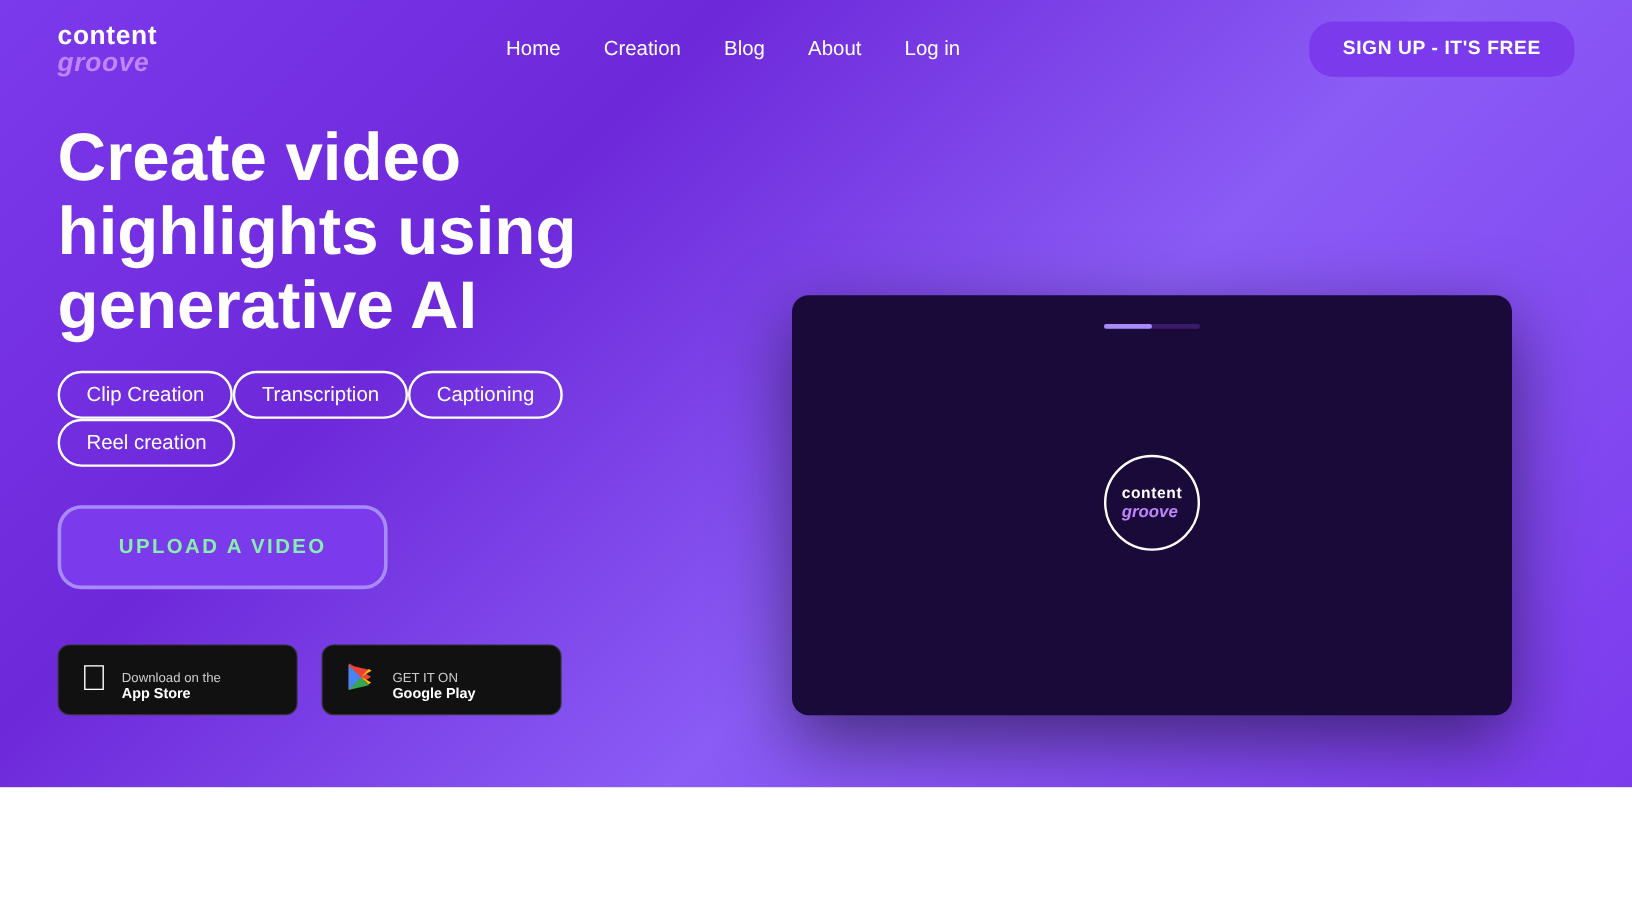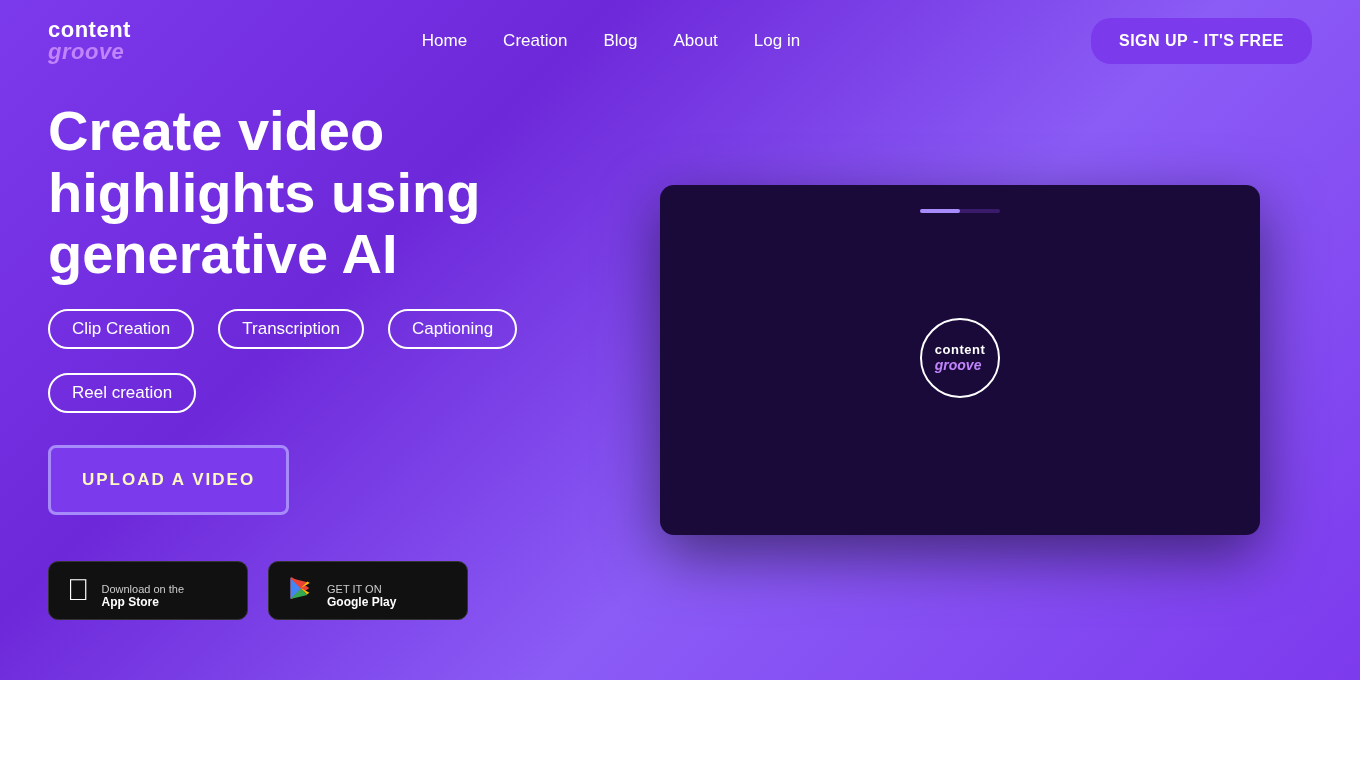--- a/index.html
+++ b/index.html
@@ -55,21 +55,21 @@
       cursor: pointer;
       letter-spacing: 0.5px;
       text-transform: uppercase;
     }
 
     
     .hero {
       background: linear-gradient(135deg, #7c3aed 0%, #6d28d9 30%, #8b5cf6 60%, #7c3aed 100%);
       min-height: 570px;
       display: flex;
-      align-items: center;
+      align-items: flex-end;
       padding-top: 100px;
       padding-bottom: 60px;
       position: relative;
       overflow: hidden;
     }
     .hero-content {
       flex: 1;
       padding: 0 48px;
       max-width: 650px;
     }
@@ -81,43 +81,43 @@
       margin-bottom: 24px;
     }
     .hero-subtitle {
       font-size: 22px;
       font-weight: 700;
       color: #fff;
       margin-bottom: 20px;
     }
     .tags {
       display: flex;
-      gap: 24px;
+      gap: 0;
       flex-wrap: wrap;
       margin-bottom: 32px;
     }
     .tag {
       border: 2px solid #fff;
       border-radius: 999px;
       padding: 8px 22px;
       color: #fff;
       font-size: 17px;
       font-weight: 500;
       background: transparent;
     }
     .upload-btn {
       background: #7c3aed;
       border: 3px solid #a78bfa;
-      color: #fef9c3;
+      color: #86efac;
       font-size: 17px;
       font-weight: 700;
       letter-spacing: 2px;
       text-transform: uppercase;
-      padding: 22px 31px;
-      border-radius: 8px;
+      padding: 22px 48px;
+      border-radius: 20px;
       cursor: pointer;
       margin-bottom: 36px;
       display: inline-block;
     }
     .store-badges {
       display: flex;
       gap: 20px;
       margin-top: 10px;
     }
     .badge {

